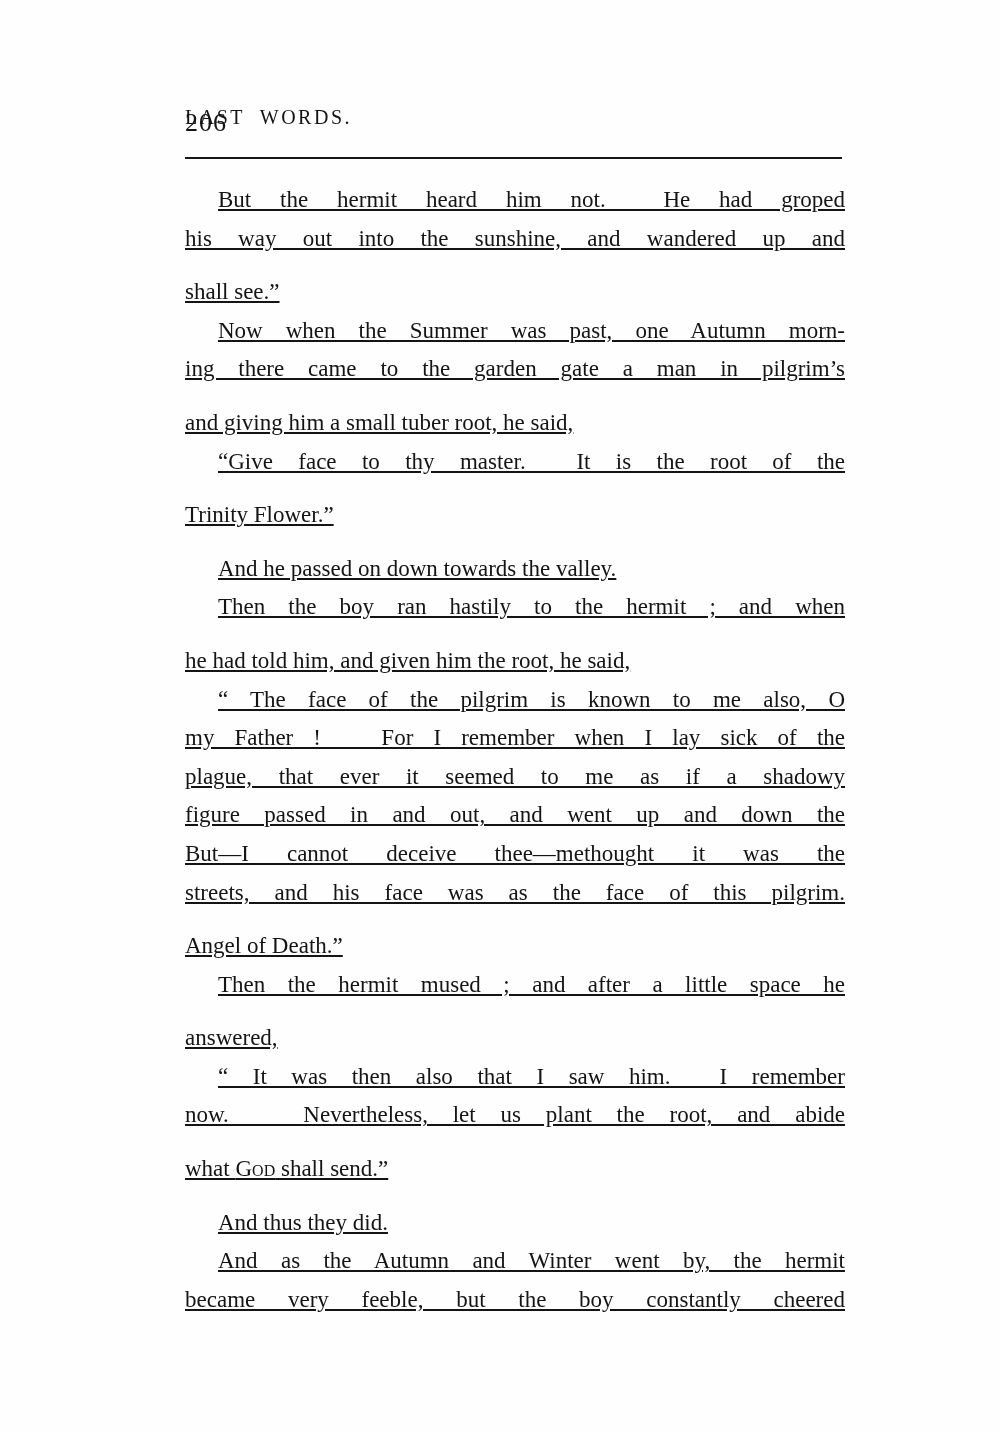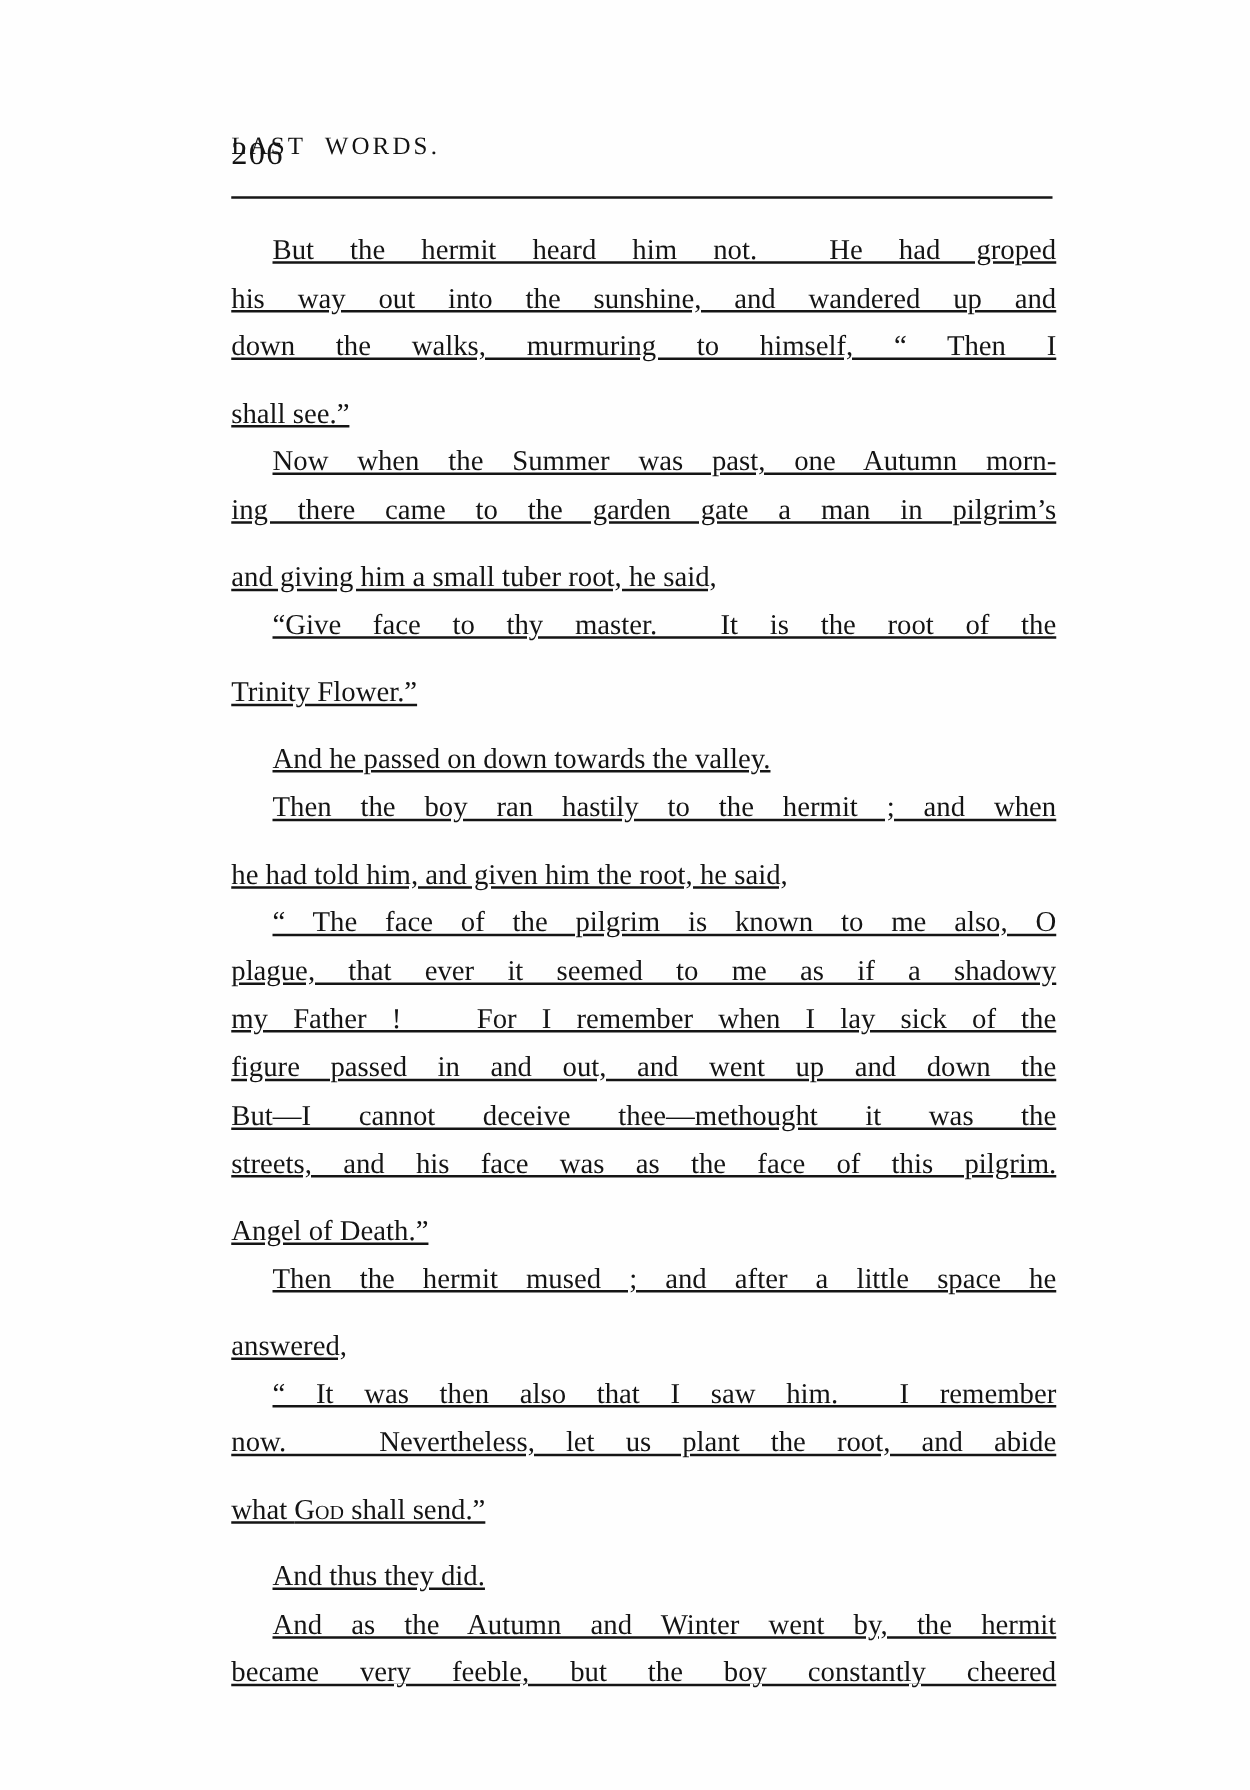--- a/index.html
+++ b/index.html
@@ -81,33 +81,32 @@
 
 <div class="page">
   <div class="header-row">
     <span class="folio">206</span>
     <span class="running-title">LAST WORDS.</span>
   </div>
   <div class="head-rule"></div>
   <div class="body-text" id="body-text">
       <div class="line indent"><span>But the hermit heard him not.  He had groped</span></div>
       <div class="line"><span>his way out into the sunshine, and wandered up and</span></div>
-      <div class="line"><span>down the walks, murmuring to himself, “ Then I</span></div>
       <div class="line end"><span>shall see.”</span></div>
       <div class="line indent"><span>Now when the Summer was past, one Autumn morn-</span></div>
       <div class="line"><span>ing there came to the garden gate a man in pilgrim’s</span></div>
       <div class="line end"><span>and giving him a small tuber root, he said,</span></div>
       <div class="line indent"><span>“Give face to thy master.  It is the root of the</span></div>
       <div class="line end"><span>Trinity Flower.”</span></div>
       <div class="line indent end"><span>And he passed on down towards the valley.</span></div>
       <div class="line indent"><span>Then the boy ran hastily to the hermit ; and when</span></div>
       <div class="line end"><span>he had told him, and given him the root, he said,</span></div>
       <div class="line indent"><span>“ The face of the pilgrim is known to me also, O</span></div>
+      <div class="line"><span>my Father !   For I remember when I lay sick of the</span></div>
       <div class="line"><span>plague, that ever it seemed to me as if a shadowy</span></div>
-      <div class="line"><span>my Father !   For I remember when I lay sick of the</span></div>
       <div class="line"><span>figure passed in and out, and went up and down the</span></div>
       <div class="line"><span>But—I cannot deceive thee—methought it was the</span></div>
       <div class="line"><span>streets, and his face was as the face of this pilgrim.</span></div>
       <div class="line end"><span>Angel of Death.”</span></div>
       <div class="line indent"><span>Then the hermit mused ; and after a little space he</span></div>
       <div class="line end"><span>answered,</span></div>
       <div class="line indent"><span>“ It was then also that I saw him.  I remember</span></div>
       <div class="line"><span>now.   Nevertheless, let us plant the root, and abide</span></div>
       <div class="line end"><span>what </span><span class="sc">God</span><span> shall send.”</span></div>
       <div class="line indent end"><span>And thus they did.</span></div>

